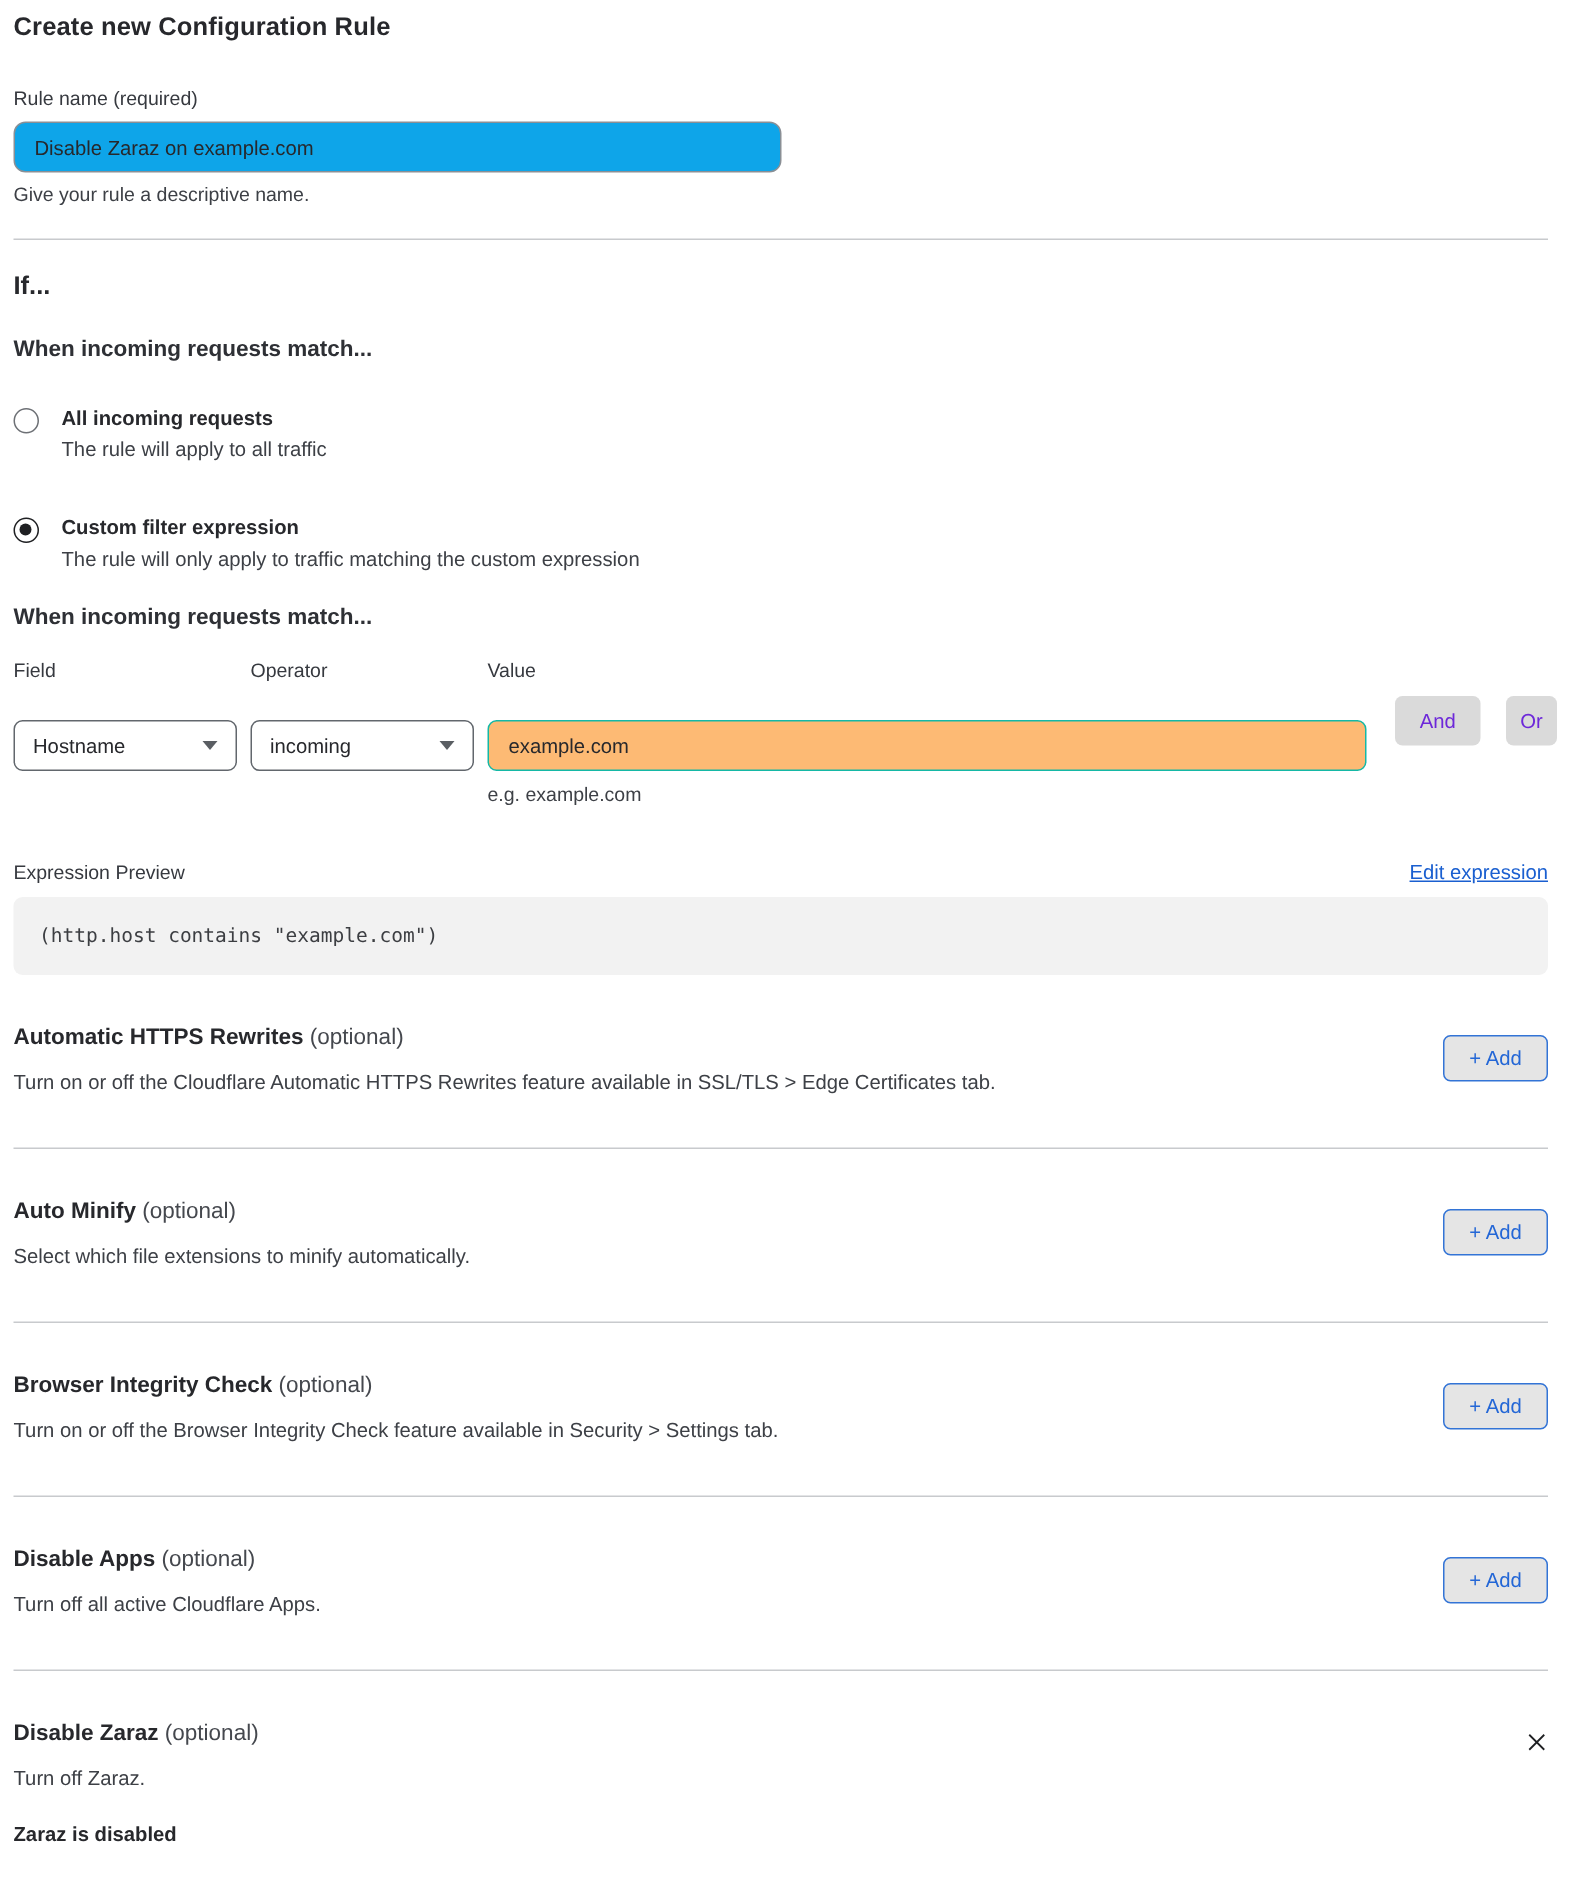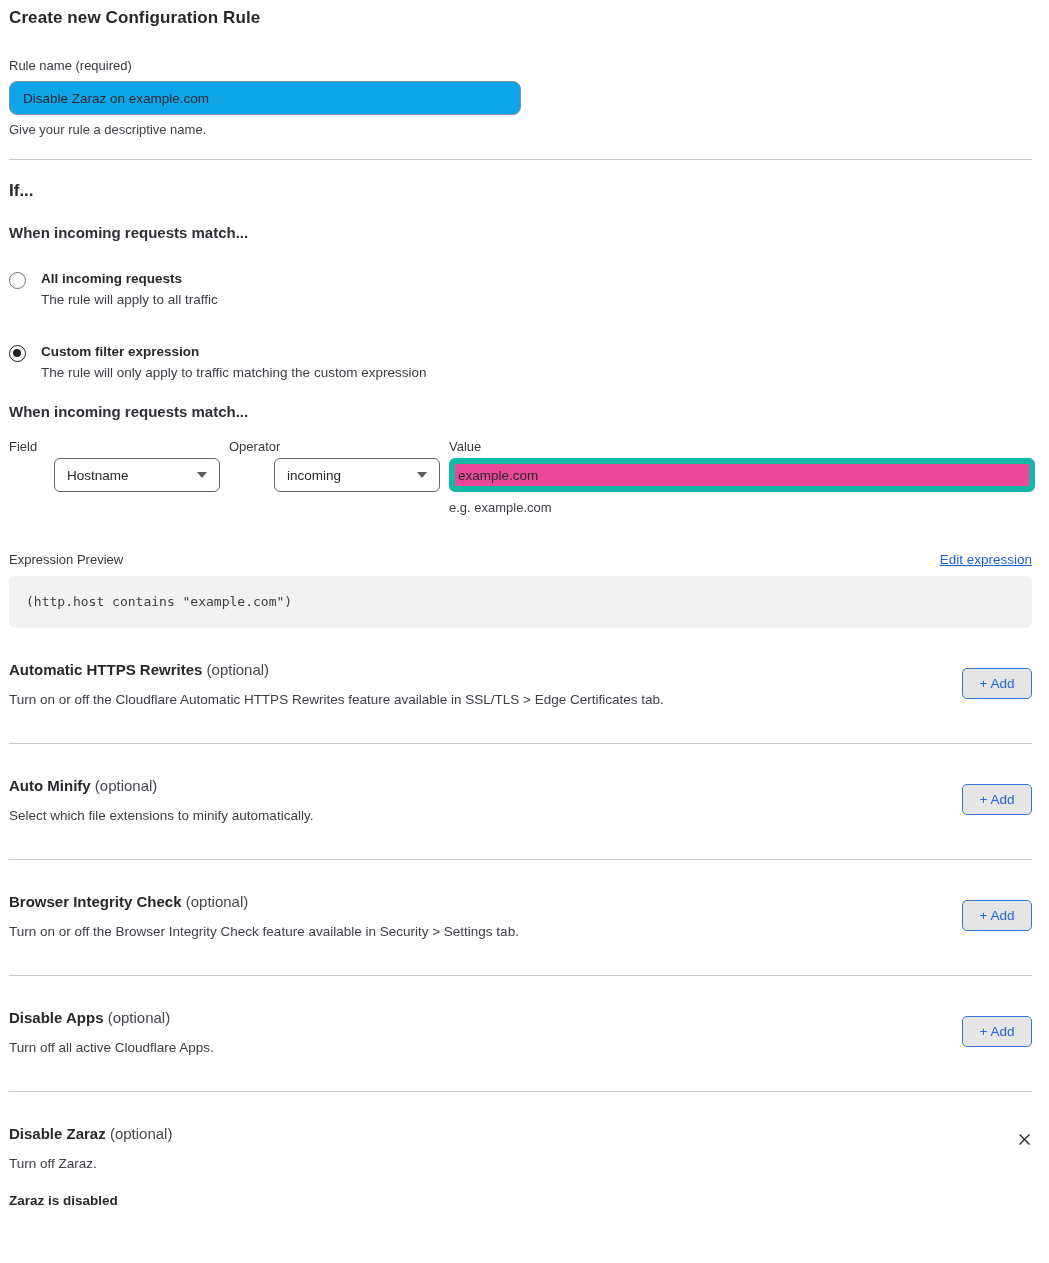--- a/index.html
+++ b/index.html
@@ -83,49 +83,49 @@
     width: 8px; height: 8px;
     border-radius: 50%;
     background: #1f2023;
   }
   .radio-texts { margin-left: 15px; }
   .radio-label { font-size: 13.5px; font-weight: 700; color: #27282c; }
   .radio-desc { margin-top: 6px; font-size: 13.5px; color: #3d4046; }
   
   .builder { margin-top: 19px; display: flex; align-items: flex-start; }
   .builder-col { margin-right: 9px; }
-  .builder-col .field-label { margin-bottom: 4px; }
+  .builder-col .field-label { margin-bottom: 26px; }
   .select-box {
     height: 34px;
     border: 1px solid #62676d;
     border-radius: 6px;
     background: #ffffff;
     display: flex;
     align-items: center;
     justify-content: space-between;
     padding: 0 12px;
     font-size: 13.5px;
     color: #27282c;
     cursor: pointer;
   }
-  .select-box.w-field { width: 166px; margin-left: 45px; }
+  .select-box.w-field { width: 149px; }
   .caret {
     width: 0; height: 0;
     border-left: 5px solid transparent;
     border-right: 5px solid transparent;
     border-top: 6px solid #5a5e63;
     margin-left: 10px;
   }
   .value-input {
     width: 586px;
     height: 34px;
-    border: 6px solid #14b8a6;
+    border: 1px solid #14b8a6;
     border-radius: 6px;
-    background: #ec4899;
-    padding: 0 3px;
+    background: #fdba74;
+    padding: 0 13px;
     font-size: 13.5px;
     font-family: "Liberation Sans", sans-serif;
     color: #27282c;
     outline: none;
   }
   .value-help { margin-top: 8px; font-size: 13px; color: #3d4046; }
   .andor-col { margin-top: 25px; display: flex; }
   .gray-btn {
     height: 33px;
     background: #dadada;

